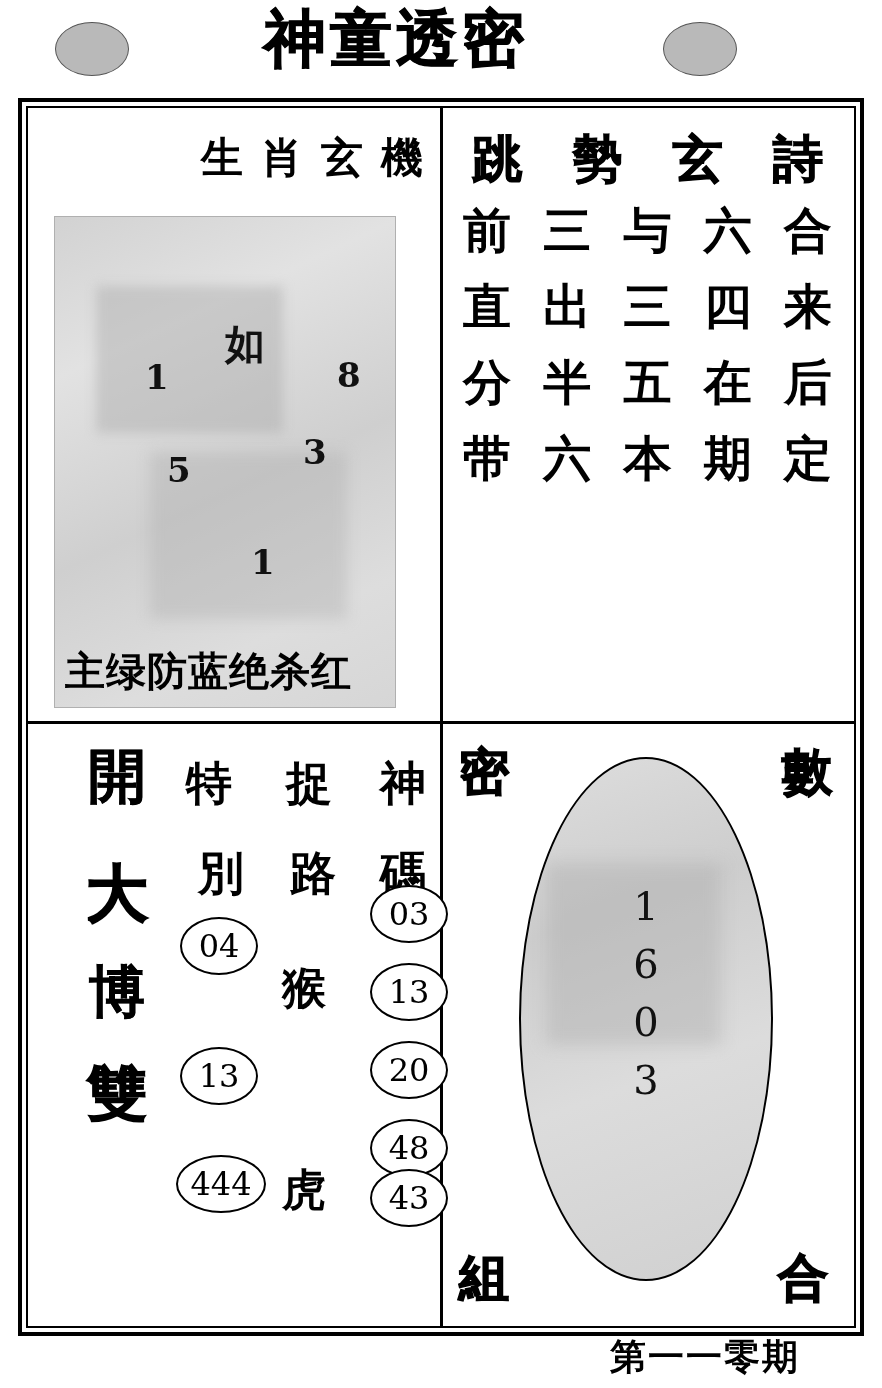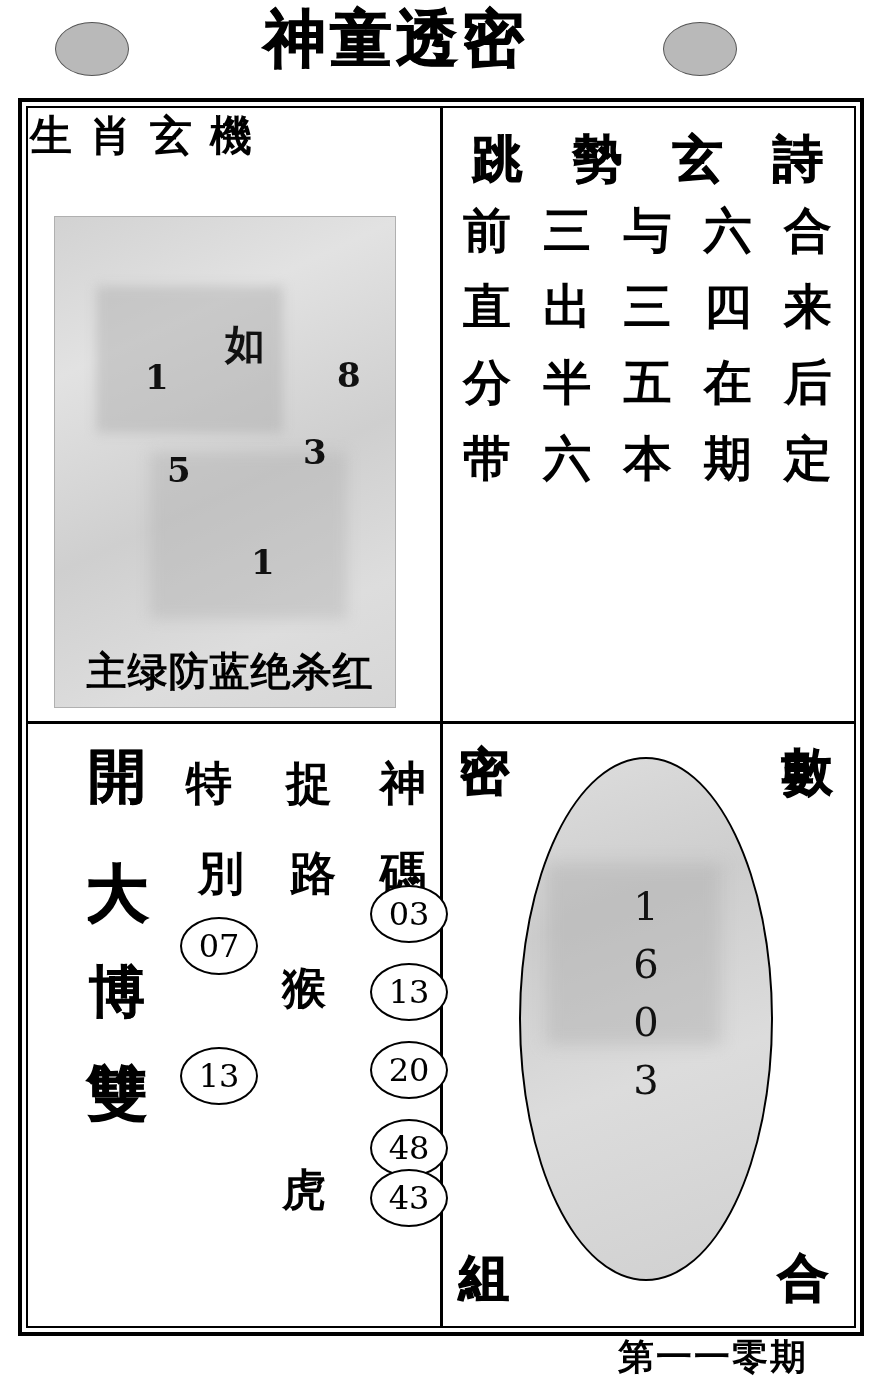--- a/index.html
+++ b/index.html
@@ -44,24 +44,25 @@
   .hline{position:absolute;left:0;right:0;top:50.3%;height:3px;background:#000;}
 
   .quad{position:absolute;box-sizing:border-box;}
   .q-tl{left:0;top:0;width:50%;height:50.3%;}
   .q-tr{left:50%;top:0;width:50%;height:50.3%;}
   .q-bl{left:0;top:50.3%;width:50%;height:49.7%;}
   .q-br{left:50%;top:50.3%;width:50%;height:49.7%;}
 
   
   .zodiac-head{
-    text-align:left;
+    margin-top:22px;
+    text-align:right;
     font-family:"DejaVu Serif","Liberation Serif",serif;
     font-size:42px;font-weight:bold;letter-spacing:18px;
-    padding-left:2px;
+    padding-left:18px;
   }
   .gray-box{
     position:absolute;left:26px;top:108px;width:340px;height:490px;
     background:linear-gradient(155deg,#d2d2d2 0%,#e2e2e2 25%,#cfcfcf 55%,#dddddd 80%,#d6d6d6 100%);
     border:1px solid #b0b0b0;
     overflow:hidden;
   }
   .gray-box:before{
     content:"";position:absolute;left:12%;top:14%;width:55%;height:30%;
     background:rgba(170,170,170,.45);filter:blur(6px);
@@ -74,21 +75,21 @@
     position:absolute;font-family:"DejaVu Serif","Liberation Serif",serif;
     font-weight:bold;color:#111;z-index:3;
   }
   .gb-ru{left:170px;top:100px;font-size:40px;}
   .gb-n1{left:90px;top:140px;font-size:34px;}
   .gb-n8{left:282px;top:138px;font-size:34px;}
   .gb-n3{left:248px;top:215px;font-size:34px;}
   .gb-n5{left:112px;top:233px;font-size:34px;}
   .gb-n1b{left:196px;top:325px;font-size:34px;}
   .gb-slogan{
-    position:absolute;left:10px;bottom:8px;width:330px;text-align:center;
+    position:absolute;left:10px;bottom:8px;width:330px;text-align:left;
     font-family:Liberation Mono, monospace;
     font-weight:bold;font-size:40px;letter-spacing:1px;color:#000;z-index:4;
   }
 
   
   .poem{
     padding-top:18px;padding-left:6px;padding-right:6px;
     font-family:"DejaVu Serif","Liberation Serif",serif;
     font-weight:bold;
   }
@@ -171,21 +172,21 @@
   }
   .oval-digits{
     position:absolute;left:0;right:0;top:118px;
     text-align:center;
     font-family:"DejaVu Serif","Liberation Serif",serif;
     font-size:40px;line-height:1.45;color:#111;z-index:3;
   }
 
   
   .footer{
-    position:absolute;left:0;right:0;bottom:6px;
+    position:absolute;left:0;right:8px;bottom:6px;
     text-align:right;padding-right:74px;
     font-family:"DejaVu Serif","Liberation Serif",serif;
     font-weight:bold;font-size:36px;letter-spacing:2px;
   }
 </style>
 </head>
 <body>
 
 <div class="page">
 
@@ -262,22 +263,23 @@
             <div class="bc-shuang">雙</div>
           </div>
 
           <div class="colhead ch-te">特</div>
           <div class="colhead ch-zhuo">捉</div>
           <div class="colhead ch-shen">神</div>
           <div class="colhead ch-bie">別</div>
           <div class="colhead ch-lu">路</div>
           <div class="colhead ch-ma">碼</div>
 
-          <div class="ball b-02">07</div>
+          <div class="ball b-02">04</div>
           <div class="ball b-13">13</div>
+          <div class="ball wide b-444">444</div>
 
           <div class="ball b-05">03</div>
           <div class="ball b-13b">13</div>
           <div class="ball b-18">20</div>
           <div class="ball b-27">48</div>
           <div class="ball b-43">43</div>
 
           <div class="animal a-hou">猴</div>
           <div class="animal a-hu">虎</div>
         </div>

